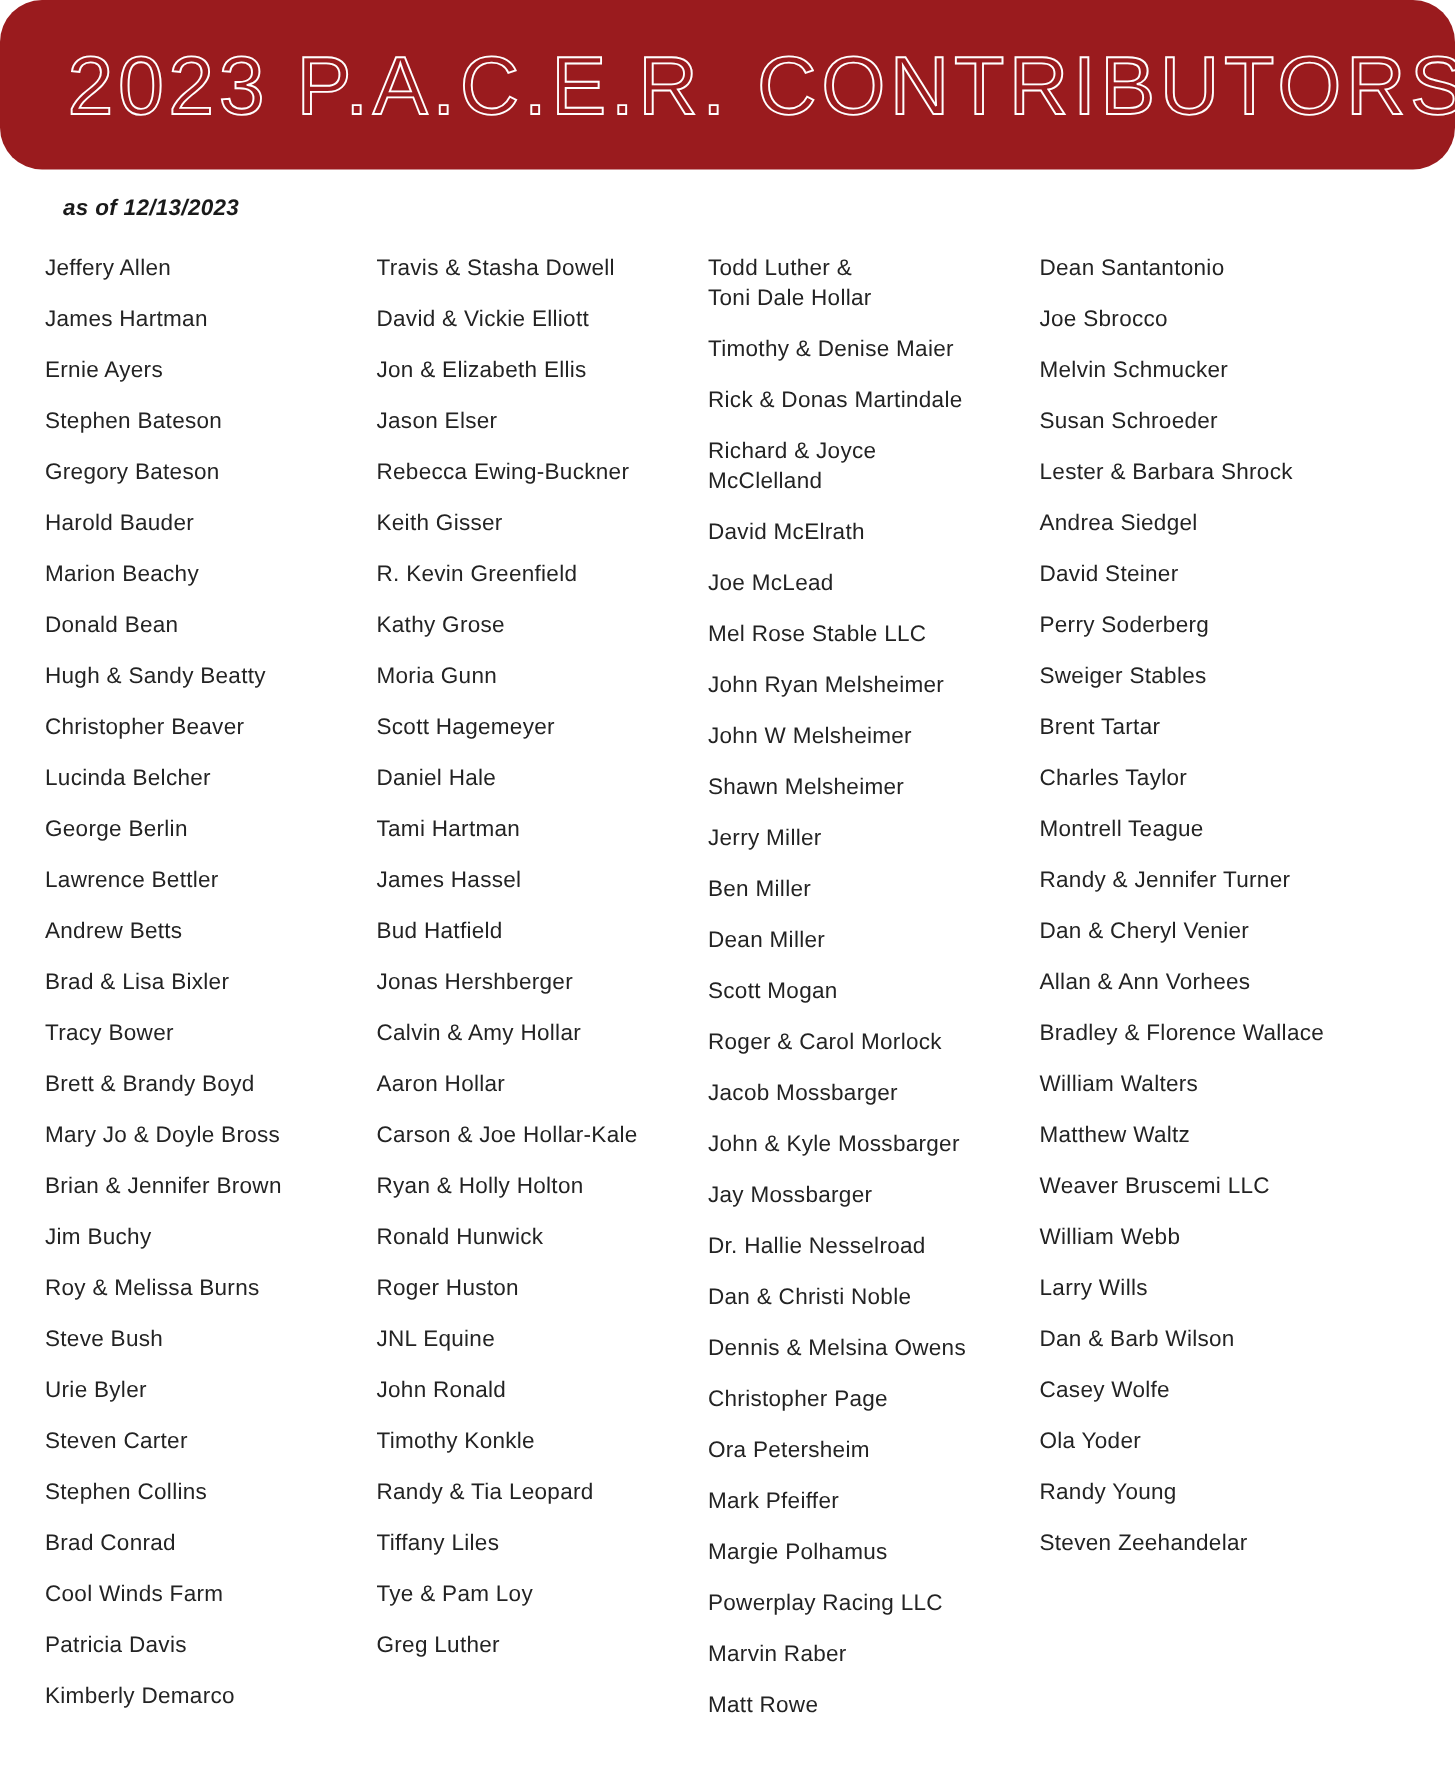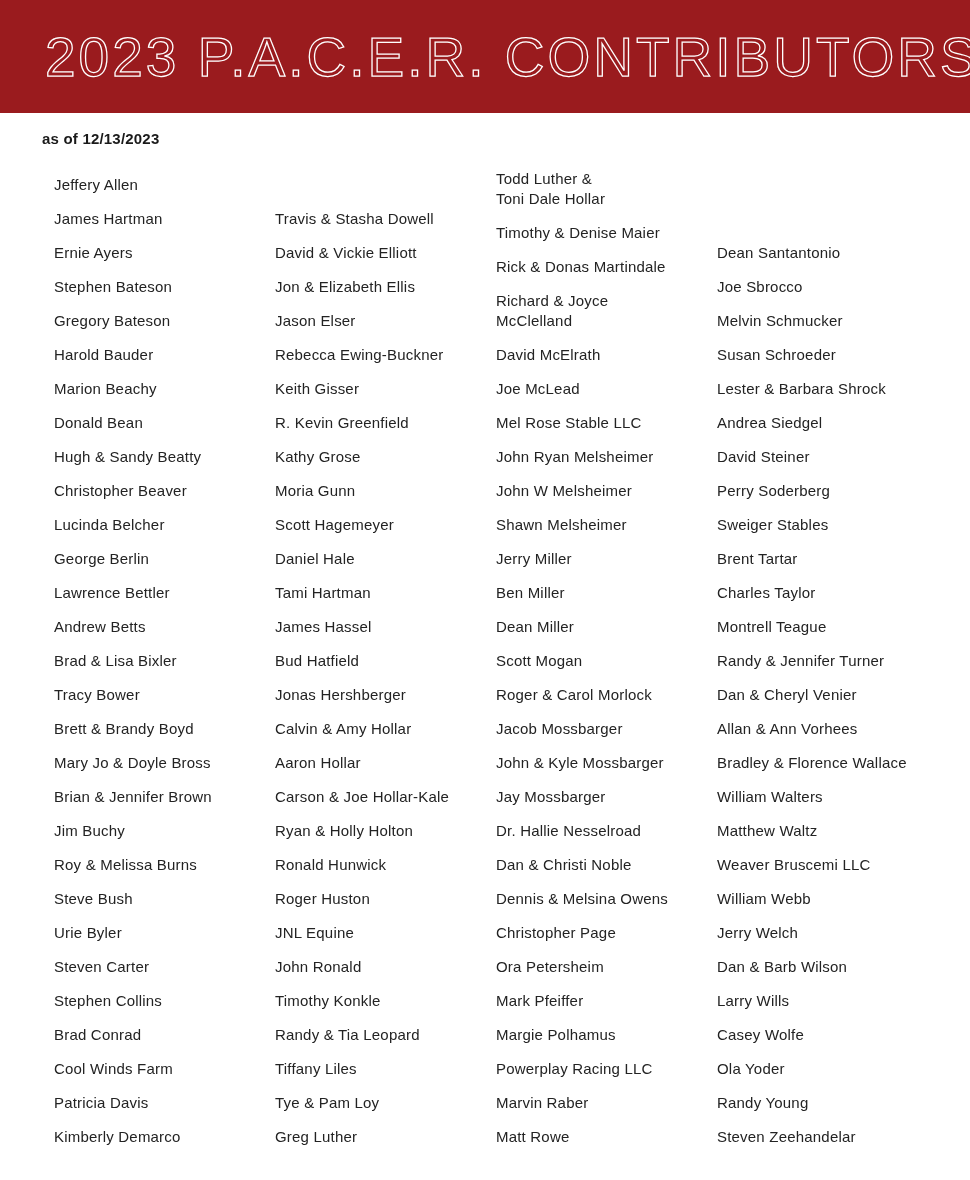--- a/index.html
+++ b/index.html
@@ -33,49 +33,49 @@
   }
   @supports (-webkit-text-stroke: 1px white) {
     .banner-title {
       color: transparent;
       -webkit-text-stroke: 1.25px #ffffff;
     }
   }
   .date-note {
     margin: 17px 0 0 42px;
     font-size: 15px;
+    font-style: italic;
     font-weight: bold;
     color: #1a1a1a;
     letter-spacing: 0.2px;
   }
   .columns {
     display: flex;
-    margin: 22px 0 0 54px;
-    align-items: flex-end;
+    margin: 22px 0 0 30px;
   }
   .col {
     width: 221px;
     flex: 0 0 auto;
   }
   .col:last-child { width: 260px; }
   .item {
     font-size: 15px;
     line-height: 20px;
     margin-bottom: 14px;
     color: #232323;
     letter-spacing: 0.2px;
     white-space: pre-line;
   }
 </style>
 </head>
 <body>
 
 <div class="page">
 
-  <div class="banner" style="background: rgb(154, 27, 30);">
+  <div class="banner" style="background: rgb(154, 27, 30); border-radius: 28px;">
     <div class="banner-title">2023 P.A.C.E.R. CONTRIBUTORS</div>
   </div>
 
   <div class="date-note">as of 12/13/2023</div>
 
   <div class="columns">
     <div class="col">
         <div class="item">Jeffery Allen</div>
         <div class="item">James Hartman</div>
         <div class="item">Ernie Ayers</div>
@@ -182,23 +182,22 @@
         <div class="item">Charles Taylor</div>
         <div class="item">Montrell Teague</div>
         <div class="item">Randy &amp; Jennifer Turner</div>
         <div class="item">Dan &amp; Cheryl Venier</div>
         <div class="item">Allan &amp; Ann Vorhees</div>
         <div class="item">Bradley &amp; Florence Wallace</div>
         <div class="item">William Walters</div>
         <div class="item">Matthew Waltz</div>
         <div class="item">Weaver Bruscemi LLC</div>
         <div class="item">William Webb</div>
-        <div class="item">Jerry Welch</div>
+        <div class="item">Larry Wills</div>
         <div class="item">Dan &amp; Barb Wilson</div>
-        <div class="item">Larry Wills</div>
         <div class="item">Casey Wolfe</div>
         <div class="item">Ola Yoder</div>
         <div class="item">Randy Young</div>
         <div class="item">Steven Zeehandelar</div>
       </div>
   </div>
 
 </div>
 
 </body></html>

